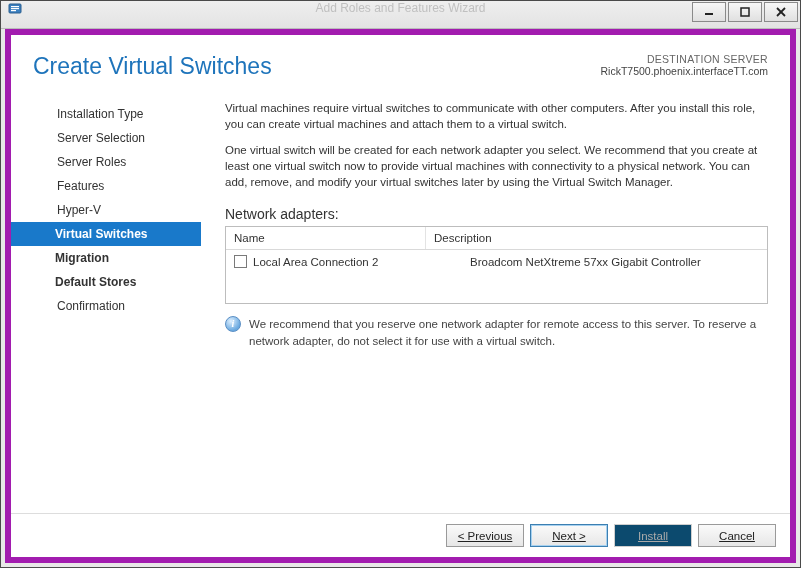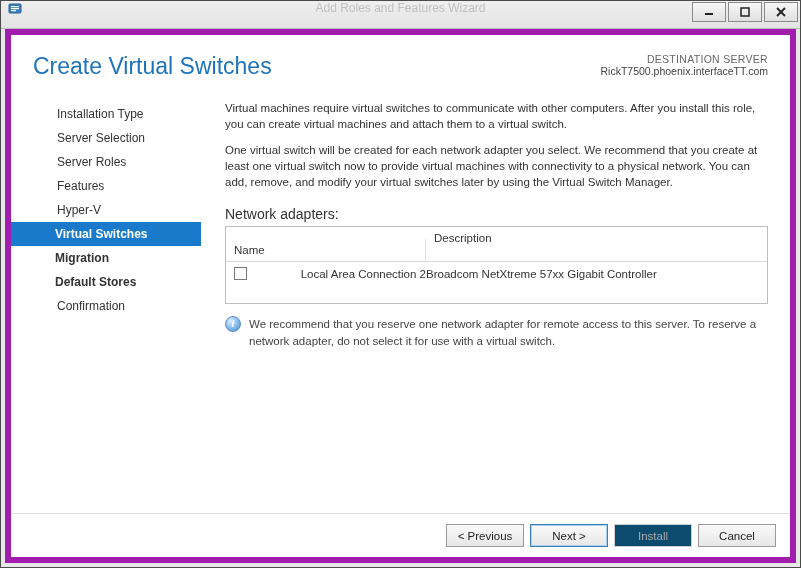--- a/index.html
+++ b/index.html
@@ -142,28 +142,28 @@
   }
   .adapter-head {
     display: flex;
     background: #fff;
     border-bottom: 1px solid #d9d9d9;
   }
   .ah-cell {
     padding: 5px 8px;
     border-right: 1px solid #e3e3e3;
   }
-  .ah-name { width: 200px; margin-top: 12px; }
+  .ah-name { width: 200px; }
   .ah-desc { flex: 1; border-right: none; }
   .adapter-row {
     display: flex;
     align-items: center;
     padding: 5px 8px;
   }
-  .ar-name { width: 192px; display: flex; align-items: center; gap: 6px; justify-content: space-between; }
+  .ar-name { width: 236px; display: flex; align-items: center; gap: 6px; }
   .ar-desc { flex: 1; }
   .chk {
     width: 13px; height: 13px;
     border: 1px solid #7a7a7a;
     background: #fff;
     display: inline-block;
   }
   .info-row {
     display: flex;
     gap: 8px;
@@ -194,20 +194,21 @@
     min-width: 78px;
     height: 23px;
     border: 1px solid #9a9a9a;
     background: linear-gradient(#fafafa,#e7e7e7);
     font-size: 11.5px;
     color: #222;
     padding: 0 10px;
     display: inline-flex;
     align-items: center;
     justify-content: center;
+    text-decoration: underline;
   }
   .btn.disabled {
     color: #aaa;
     border-color: #cfcfcf;
     background: #0c4a6e;
   }
   .btn.default {
     border: 1px solid #3c7fb1;
     box-shadow: inset 0 0 0 1px #a6d1f0;
   }

